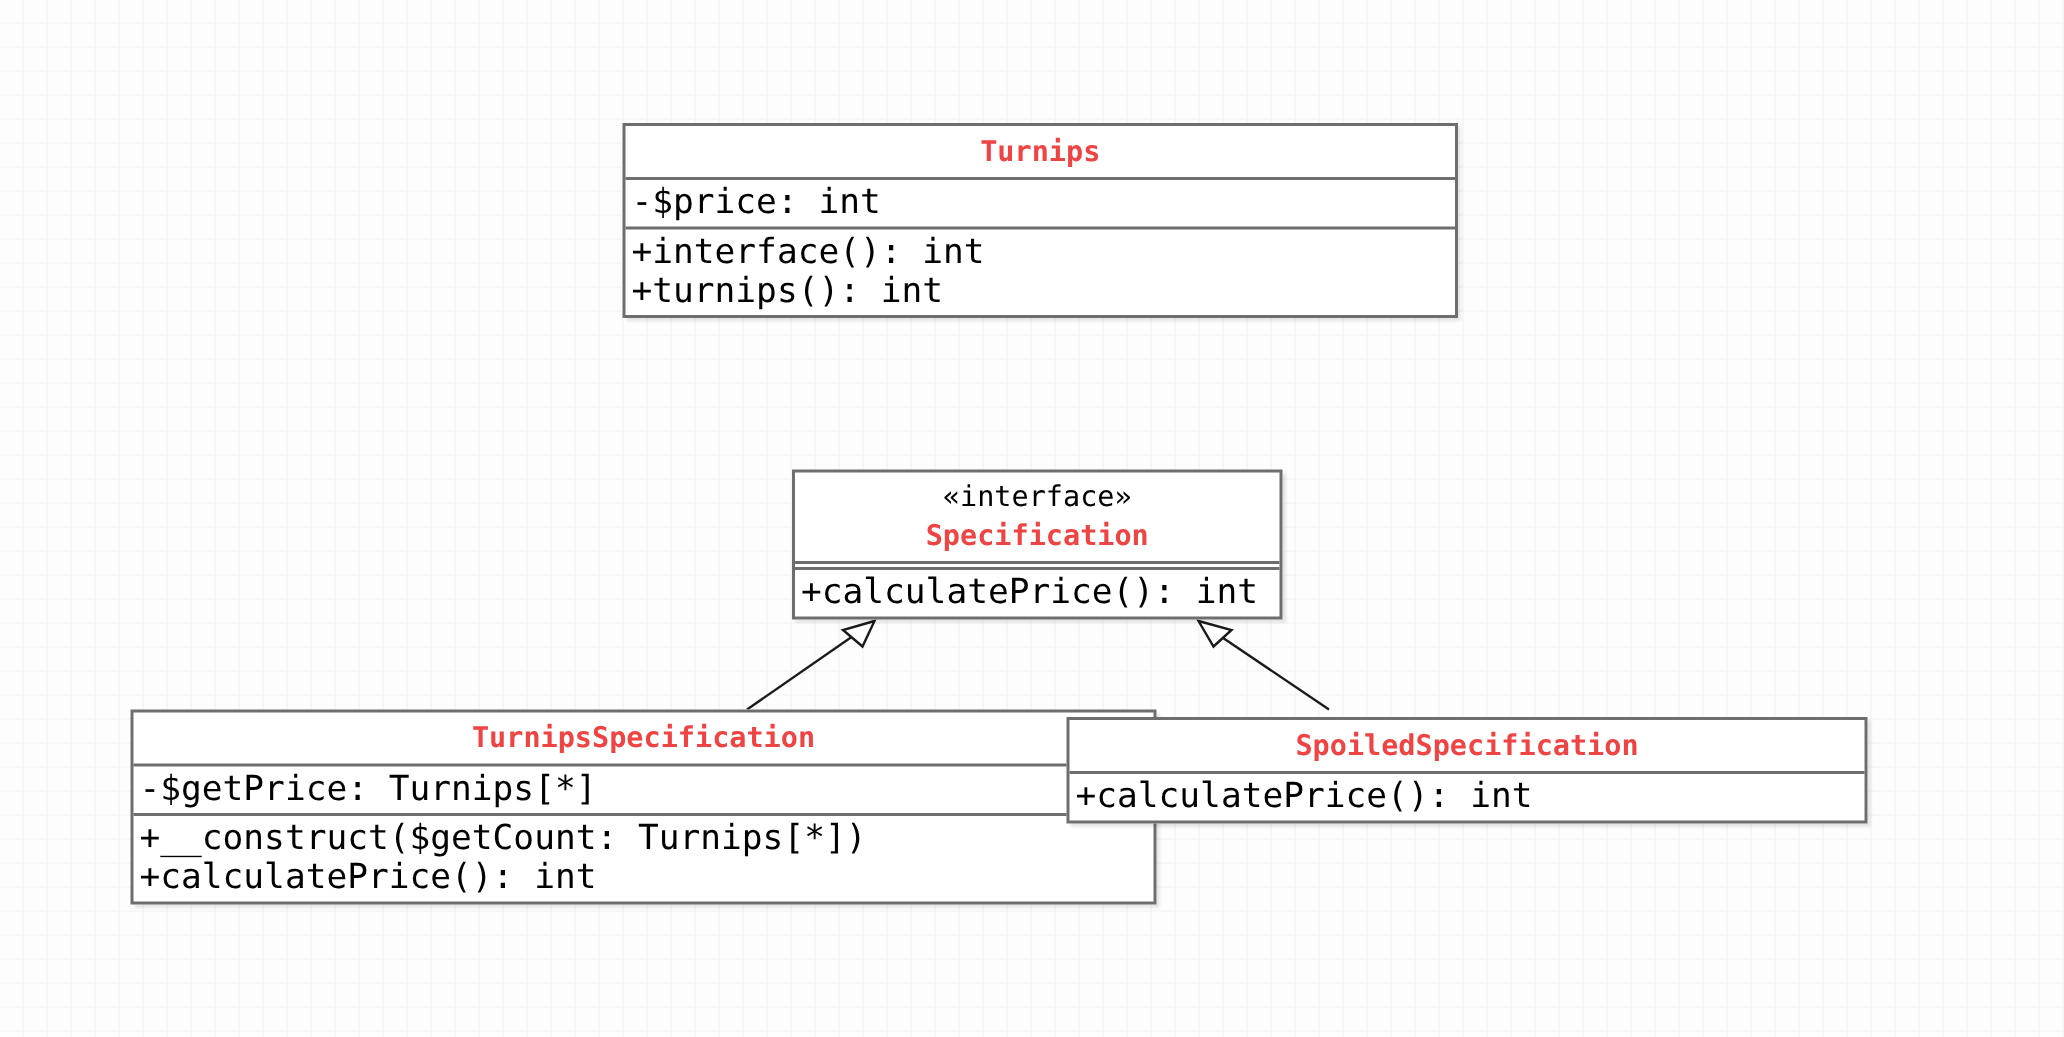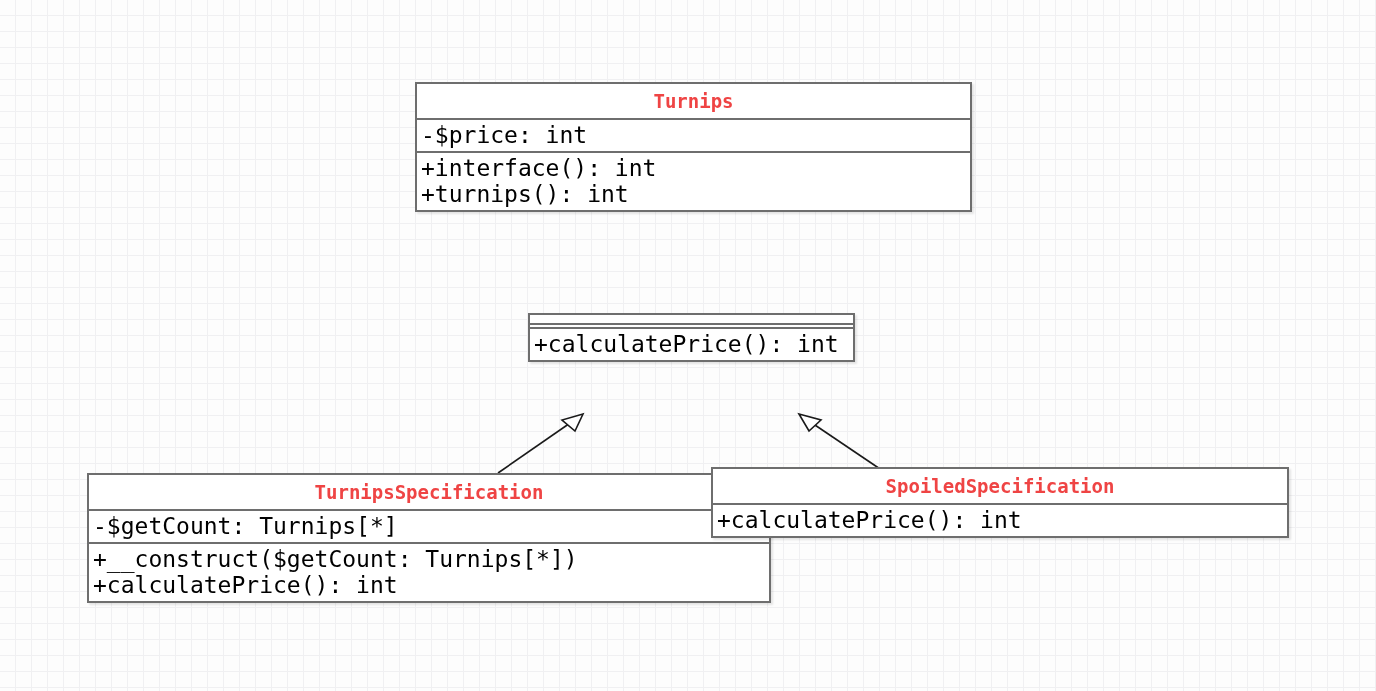--- a/index.html
+++ b/index.html
@@ -98,22 +98,22 @@
     top: 313px;
     width: 327px;
   }
   #box-turnips-specification {
     left: 87px;
     top: 473px;
     width: 684px;
   }
   #box-spoiled-specification {
     left: 711px;
-    top: 467px;
-    width: 578px;
+    top: 478px;
+    width: 534px;
   }
 </style>
 </head>
 <body>
 
 <div id="canvas">
 
   <svg id="connectors" viewBox="0 0 1376 691" width="1376" height="691">
 
     <g>
@@ -135,33 +135,35 @@
       <div class="member">-$price: int</div>
     </div>
     <div class="compartment divider-top">
       <div class="member">+interface(): int</div>
       <div class="member">+turnips(): int</div>
     </div>
   </div>
 
   <div class="uml-class" id="box-specification">
     <div class="compartment header-compartment">
+      <div class="stereotype">«interface»</div>
+      <div class="class-name">Specification</div>
     </div>
     <div class="compartment divider-top empty-attrs"></div>
     <div class="compartment divider-top">
       <div class="member">+calculatePrice(): int</div>
     </div>
   </div>
 
   <div class="uml-class" id="box-turnips-specification">
     <div class="compartment header-compartment">
       <div class="class-name">TurnipsSpecification</div>
     </div>
     <div class="compartment divider-top">
-      <div class="member">-$getCount: Turnips[*]</div>
+      <div class="member">-$getPrice: Turnips[*]</div>
     </div>
     <div class="compartment divider-top">
       <div class="member">+__construct($getCount: Turnips[*])</div>
       <div class="member">+calculatePrice(): int</div>
     </div>
   </div>
 
   <div class="uml-class" id="box-spoiled-specification">
     <div class="compartment header-compartment">
       <div class="class-name">SpoiledSpecification</div>

